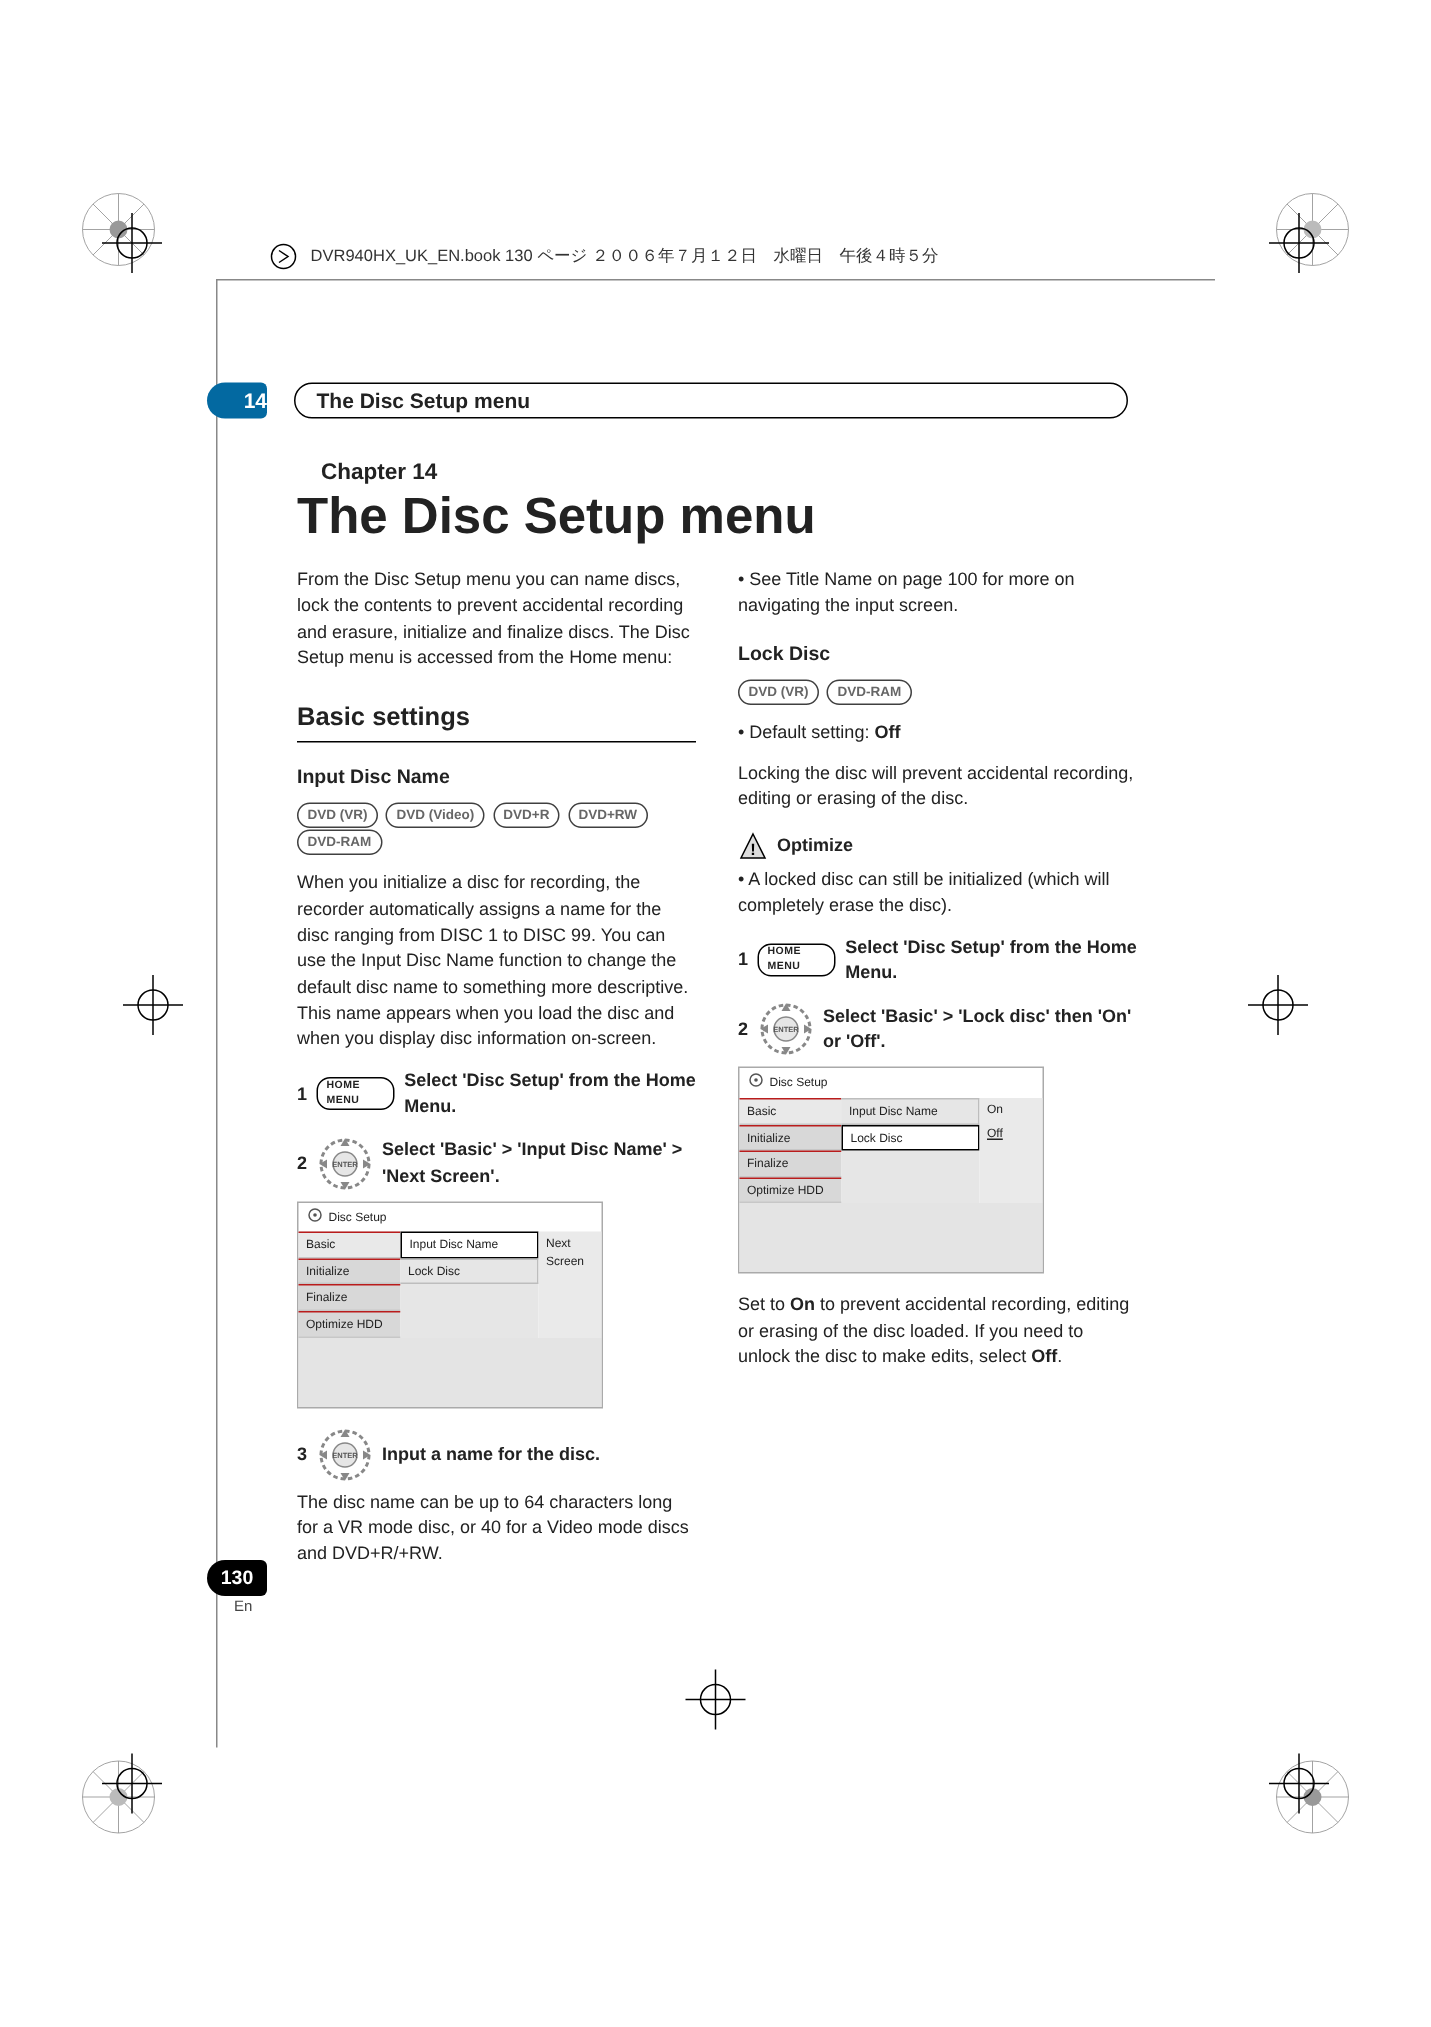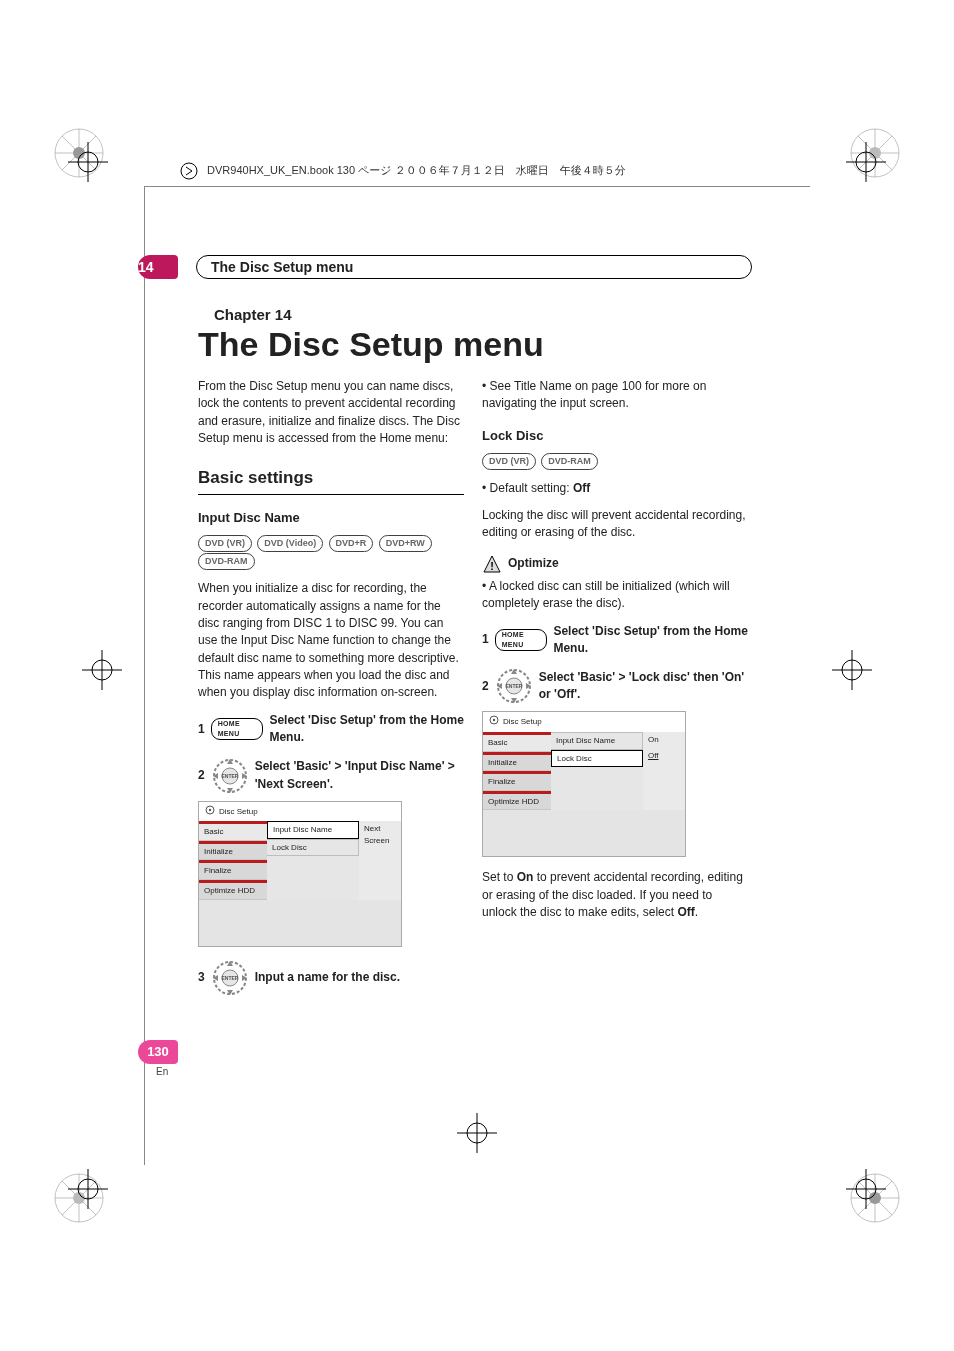--- a/index.html
+++ b/index.html
@@ -20,59 +20,59 @@
   .c-br { bottom: 126px; right: 52px; }
 
   .hairline { position: absolute; border: 0; }
   .hl-top { top: 186px; left: 144px; right: 144px; border-top: 1px solid #888; }
   .hl-left { top: 186px; bottom: 186px; left: 144px; border-left: 1px solid #888; }
 
   .bookline { position: absolute; top: 162px; left: 180px; font-size: 11px; color: #333; }
   .bookline-arrow { display:inline-block; margin-right:6px; width:18px; height:18px; vertical-align:middle; }
 
   
-  .chapbadge { position: absolute; top: 255px; left: 138px; background:#be185d; color:#fff; width:40px; height:24px; border-radius:12px 4px 4px 12px; font-weight:700; font-size:14px; text-align:left; line-height:24px; }
+  .chapbadge { position: absolute; top: 255px; left: 138px; background:#0369a1; color:#fff; width:40px; height:24px; border-radius:12px 4px 4px 12px; font-weight:700; font-size:14px; text-align:right; line-height:24px; }
   .chaptitle { position:absolute; top:255px; left:196px; width:556px; height:24px; border:1px solid #000; border-radius:12px; font-weight:700; font-size:14px; line-height:22px; padding-left:14px; }
 
   .body { position:absolute; top:300px; left:198px; width:560px; }
   .chapnum { font-size:15px; font-weight:700; margin-top:6px;margin-left:16px; }
   .title { font-size:34px; font-weight:800; margin-top:2px; margin-bottom:14px; }
-  .cols { display:flex; gap:18px; font-size:12px; line-height:1.45; }
+  .cols { display:flex; gap:28px; font-size:12px; line-height:1.45; }
   .col { width: 266px; }
   p { margin-bottom:10px; }
 
   .h2 { font-size:17px; font-weight:800; margin: 18px 0 10px; border-bottom:1px solid #000; padding-bottom:4px; }
   .h3 { font-size:13px; font-weight:800; margin: 14px 0 6px; }
 
   .fmtbadges { margin:4px 0 10px; }
   .fmt { display:inline-block; font-size:9px; font-weight:700; border:1px solid #404040; color:#666; border-radius:10px; padding:1px 6px; margin-right:2px; }
 
   .step { font-size:12px; font-weight:700; margin:10px 0 4px; display:flex; align-items:center; gap:6px; }
   .step .num { font-weight:800; }
   .step .pill { display:inline-block; border:1px solid #000; border-radius:9px; padding:0 6px; font-size:7px; font-weight:800; letter-spacing:0.3px; }
   .step .enter { width:38px; height:38px; flex:0 0 38px; }
 
   .menuShot { border:1px solid #aaa; width:204px; margin:6px 0 12px; }
   .menuShot .hdr { font-size:8px; padding:3px 6px; display:flex; align-items:center; gap:4px; }
   .menuShot .row { display:flex; }
   .menuShot .sidebar { width:68px; background:#d8d8d8; font-size:8px; }
-  .menuShot .sidebar div { padding:2px 5px; border-top:3px solid #b91c1c; border-bottom:1px solid #c7c7c7; }
+  .menuShot .sidebar div { padding:2px 5px; border-top:1px solid #b91c1c; border-bottom:1px solid #c7c7c7; }
   .menuShot .sidebar div.sel { background:#e9e9e9; }
   .menuShot .mid { width:92px; font-size:8px; background:#e6e6e6; }
   .menuShot .mid div { padding:2px 5px; border:1px solid #bdbdbd; border-left:0; border-right:1px solid #bdbdbd; }
   .menuShot .mid div.selbox { border:1px solid #000; background:#fff; }
   .menuShot .opts { flex:1; font-size:8px; background:#eaeaea; }
   .menuShot .opts div { padding:2px 5px; }
   .menuShot .opts div.sel { text-decoration:underline; }
   .menuShot .fill { height:46px; background:#e4e4e4; }
 
   .important { display:flex; align-items:center; gap:6px; font-weight:800; margin:12px 0 4px; }
   .important .tri { width:20px; height:20px; }
 
-  .pagebadge { position:absolute; left:138px; top:1040px; background:#ec4899; color:#fff; width:40px; height:24px; border-radius:12px 4px 4px 12px; text-align:center; font-weight:700; font-size:13px; line-height:24px; }
+  .pagebadge { position:absolute; left:138px; top:1040px; background:#000000; color:#fff; width:40px; height:24px; border-radius:12px 4px 4px 12px; text-align:center; font-weight:700; font-size:13px; line-height:24px; }
   .pagelang { position:absolute; left:156px; top:1066px; font-size:10px; color:#444;text-align:right; }
 
   
   .reg-ml { top: 648px; left: 80px; }
   .reg-mr { top: 648px; right: 80px; }
   .reg-mb { bottom: 196px; left: 455px; }
 </style>
 </head>
 <body>
 
@@ -256,20 +256,21 @@
                 <circle cx="19" cy="19" r="16" fill="none" stroke="#888" stroke-width="2" stroke-dasharray="3 2"></circle>
                 <circle cx="19" cy="19" r="8" fill="#e6e6e6" stroke="#888"></circle>
                 <text x="19" y="21" text-anchor="middle" font-size="5" fill="#555">ENTER</text>
                 <polygon points="19,2 22,7 16,7" fill="#888"></polygon>
                 <polygon points="19,36 22,31 16,31" fill="#888"></polygon>
                 <polygon points="2,19 7,16 7,22" fill="#888"></polygon>
                 <polygon points="36,19 31,16 31,22" fill="#888"></polygon>
               </svg></span>
           <span>Input a name for the disc.</span>
         </div>
+        <p>The disc name can be up to 64 characters long for a VR mode disc, or 40 for a Video mode discs and DVD+R/+RW.</p>
       </div>
 
       <div class="col">
         <p style="margin-top:0">• <span>See Title Name on page 100 for more on navigating the input screen.</span></p>
 
         <div class="h3">Lock Disc</div>
         <div class="fmtbadges">
           <span class="fmt">DVD (VR)</span>
           <span class="fmt">DVD-RAM</span>
         </div>

